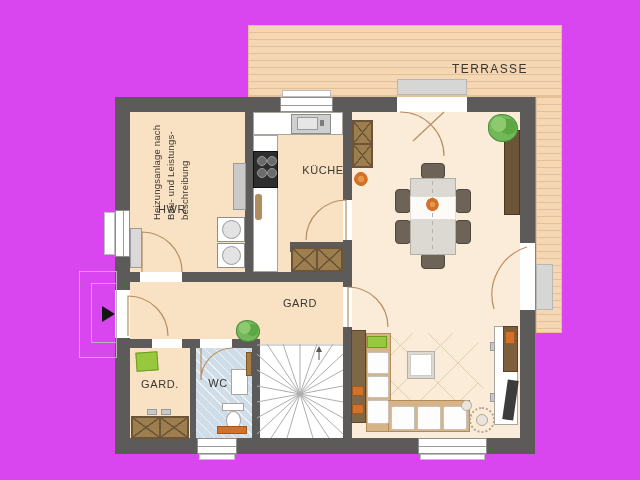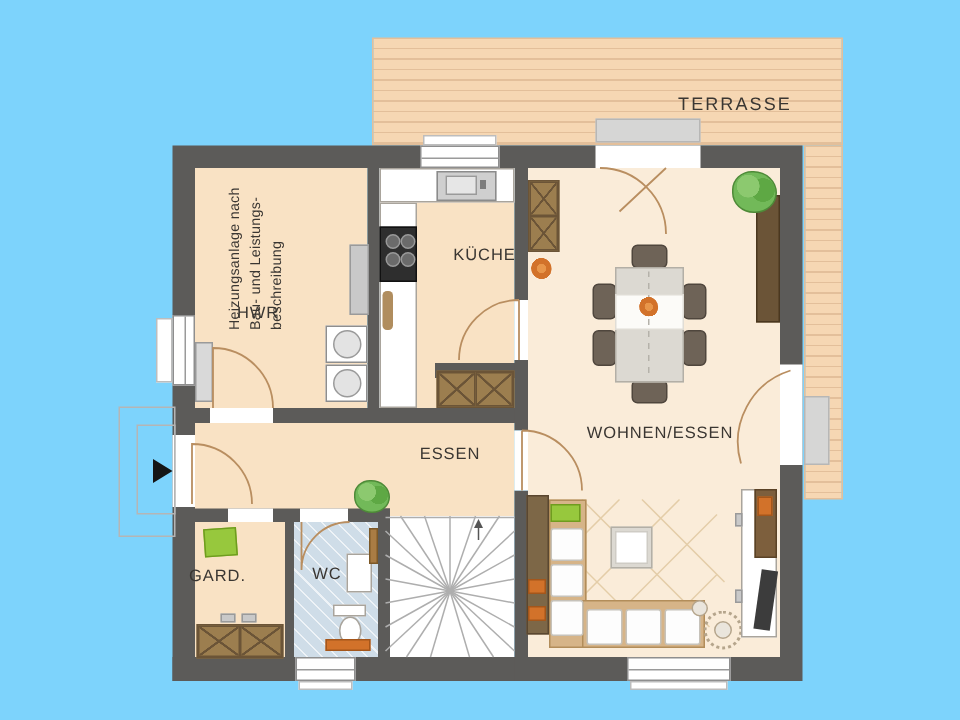--- a/index.html
+++ b/index.html
@@ -1,16 +1,16 @@
 <!DOCTYPE html>
 <html style="--wall: #5c5b59; --floor: #f9e2c4; --living_floor: #faecd9; --terrace: #f6d7b3; --terrace_line: #e3bf9a; --wc_floor: #cfdde8; --wood_dark: #6b5437; --wood_mid: #9c7e4f; --sofa: #d6b488; --chair: #6e6357; --plant_green: #72b959; --accent_green: #97c83d; --accent_orange: #d2722a; --door_arc: #b98e60; --text: #3a3632;"><head>
 <meta charset="utf-8">
 <style>
   html,body{margin:0;padding:0;background:#fff;}
-  #plan{position:relative;width:640px;height:480px;background:#7dd3fc;overflow:hidden;
+  #plan{position:relative;width:640px;height:480px;background:#d946ef;overflow:hidden;
         font-family:"Liberation Sans",sans-serif;color:var(--text,#3a3632);}
   .abs{position:absolute;box-sizing:border-box;}
   
   .deck{background:repeating-linear-gradient(to bottom,var(--terrace) 0 6px,var(--terrace_line) 6px 7px);
         border:1px solid var(--terrace_line);}
   
   .floor{background:var(--floor);}
   .floor-light{background:var(--living_floor);}
   .floor-wc{background:repeating-linear-gradient(45deg,var(--wc_floor) 0 6px,#eef3f7 6px 7px);}
   .floor-stairs{background:#fff;}
@@ -149,28 +149,28 @@
   <div class="abs lbl" style="left:140px;top:202px;width:64px;height:14px">HWR</div>
   <div class="abs gray-f" style="left:233px;top:163px;width:13px;height:47px"></div>
   <div class="abs gray-f" style="left:130px;top:228px;width:12px;height:40px;background:#d9d9d9"></div>
   <div class="abs machine" style="left:217px;top:217px;width:28px;height:25px">
       <div class="drum"></div>
     </div>
   <div class="abs machine" style="left:217px;top:243px;width:28px;height:25px">
       <div class="drum"></div>
     </div>
 
-  <div class="abs lbl" style="left:268px;top:296px;width:64px;height:14px">ESSEN</div>
+  <div class="abs lbl" style="left:268px;top:296px;width:64px;height:14px">GARD</div>
   <div class="abs plant" style="left:236px;top:320px;width:24px;height:22px"></div>
   <div class="abs xcab" style="left:291px;top:247px;width:52px;height:25px">
     <div class="xsec"></div>
       <div class="xsec"></div>
   </div>
 
-  <div class="abs lbl" style="left:115px;top:377px;width:60px;height:14px">GARD.</div>
+  <div class="abs lbl" style="left:130px;top:377px;width:60px;height:14px">GARD.</div>
   <div class="abs greenbox" style="left:136px;top:352px;width:22px;height:19px;transform:rotate(-4deg)"></div>
   <div class="abs gray-f" style="left:147px;top:409px;width:10px;height:6px"></div>
   <div class="abs gray-f" style="left:161px;top:409px;width:10px;height:6px"></div>
   <div class="abs xcab" style="left:131px;top:416px;width:58px;height:23px">
     <div class="xsec"></div>
       <div class="xsec"></div>
   </div>
 
   <div class="abs lbl" style="left:196px;top:376px;width:44px;height:14px">WC</div>
   <div class="abs white-f" style="left:231px;top:369px;width:17px;height:26px"></div>
@@ -203,21 +203,20 @@
         <line x1="43" y1="50" x2="30" y2="94"></line>
       <line x1="43" y1="50" x2="56" y2="94"></line>
         <line x1="43" y1="50" x2="72" y2="94"></line>
     </g>
     <g stroke="#555" stroke-width="1">
       <line x1="62" y1="16" x2="62" y2="6"></line>
       <polygon points="59,8 65,8 62,2" fill="#555" stroke="none"></polygon>
     </g>
   </svg>
 
-  <div class="abs lbl" style="left:375px;top:282px;width:130px;height:14px">WOHNEN/ESSEN</div>
 
   <div class="abs xcab col" style="left:352px;top:120px;width:21px;height:48px">
     <div class="xsec"></div>
       <div class="xsec"></div>
   </div>
   <div class="abs flower" style="left:354px;top:172px;width:14px;height:14px"></div>
   <div class="abs darkwood" style="left:504px;top:130px;width:16px;height:85px"></div>
   <div class="abs plant" style="left:488px;top:114px;width:30px;height:28px"></div>
 
   <div class="abs chair" style="left:421px;top:163px;width:24px;height:16px"></div>

